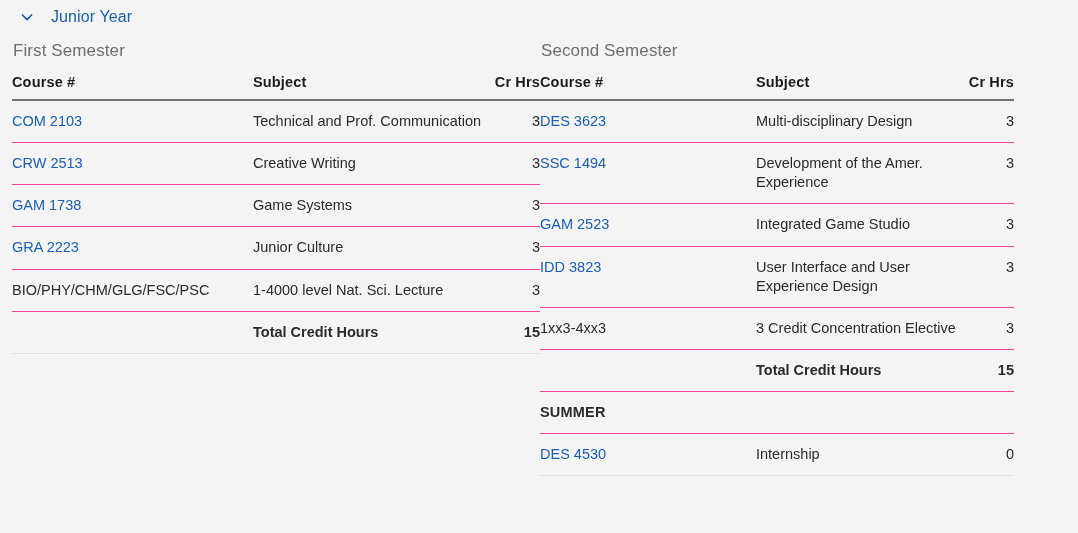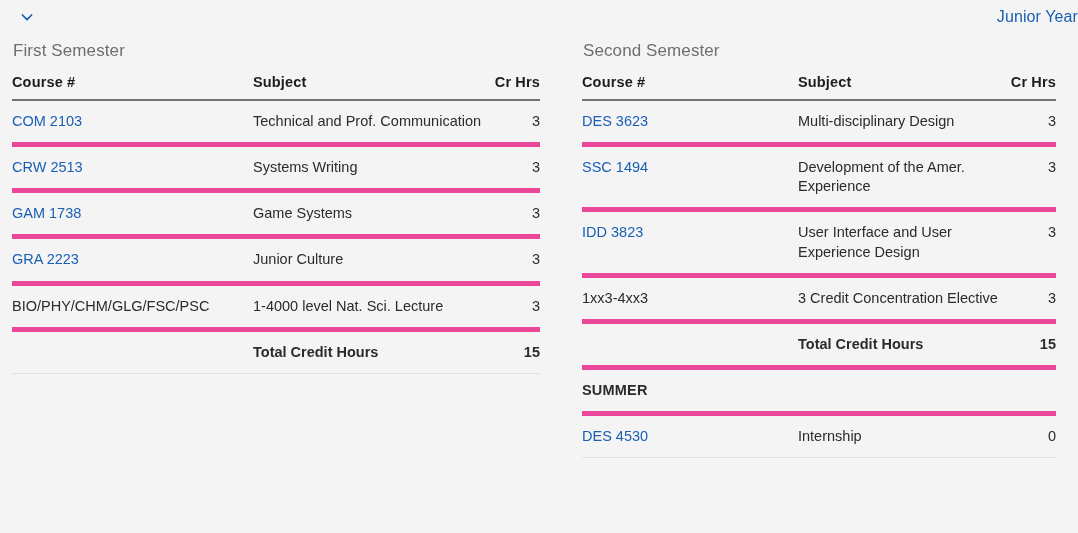--- a/index.html
+++ b/index.html
@@ -14,25 +14,24 @@
     overflow: hidden;
     font-family: "Liberation Sans", sans-serif;
     color: #222222;
     -webkit-font-smoothing: antialiased;
   }
 
   
   .year-header {
     display: flex;
     align-items: center;
-    gap: 0;
+    gap: 17px;
     padding: 11px 0 0 20px;
     height: 22px;
     box-sizing: border-box;
-    justify-content: space-between;
   }
   .chevron-icon {
     display: inline-block;
     width: 14px;
     height: 14px;
     flex: 0 0 auto;
     line-height: 0;
   }
   .chevron-icon svg { display: block; }
   .year-title {
@@ -41,21 +40,20 @@
     color: #1a5fb4;
     letter-spacing: 0.1px;
     white-space: nowrap;
   }
 
   
   .semesters {
     display: flex;
     padding: 0 22px 0 12px;
     box-sizing: border-box;
-    gap: 42px;
     margin-top: 19px;
   }
   .semester-col {
     flex: 1 1 0;
     min-width: 0;
   }
   .semester-col.left  { max-width: 528px; }
   .semester-col.right { max-width: 474px; }
 
   .semester-label {
@@ -85,21 +83,21 @@
     letter-spacing: 0.15px;
   }
   table.course-table th.col-hrs,
   table.course-table td.col-hrs {
     text-align: right;
     white-space: nowrap;
   }
 
   table.course-table tbody td {
     padding: 11px 0 11px 0;
-    border-bottom: 5px solid #ec4899;
+    border-bottom: 1px solid #ec4899;
     vertical-align: top;
     color: #2b2b2b;
     line-height: 1.32;
   }
   table.course-table tbody tr:last-child td {
     border-bottom: 1px solid #e2e2e2;
   }
 
   td.col-course  { padding-right: 8px; }
   td.col-subject { padding-right: 8px; }
@@ -169,21 +167,21 @@
             <a class="course-link" href="#">COM 2103</a>
           </td>
           <td class="col-subject">Technical and Prof. Communication</td>
           <td class="col-hrs">3</td>
         </tr>
 
         <tr>
           <td class="col-course">
             <a class="course-link" href="#">CRW 2513</a>
           </td>
-          <td class="col-subject">Systems Writing</td>
+          <td class="col-subject">Creative Writing</td>
           <td class="col-hrs">3</td>
         </tr>
 
         <tr>
           <td class="col-course">
             <a class="course-link" href="#">GAM 1738</a>
           </td>
           <td class="col-subject">Game Systems</td>
           <td class="col-hrs">3</td>
         </tr>
@@ -241,20 +239,27 @@
         </tr>
 
         <tr>
           <td class="col-course">
             <a class="course-link" href="#">SSC 1494</a>
           </td>
           <td class="col-subject">Development of the Amer. Experience</td>
           <td class="col-hrs">3</td>
         </tr>
 
+        <tr>
+          <td class="col-course">
+            <a class="course-link" href="#">GAM 2523</a>
+          </td>
+          <td class="col-subject">Integrated Game Studio</td>
+          <td class="col-hrs">3</td>
+        </tr>
 
         <tr>
           <td class="col-course">
             <a class="course-link" href="#">IDD 3823</a>
           </td>
           <td class="col-subject">User Interface and User Experience Design</td>
           <td class="col-hrs">3</td>
         </tr>
 
         <tr>

